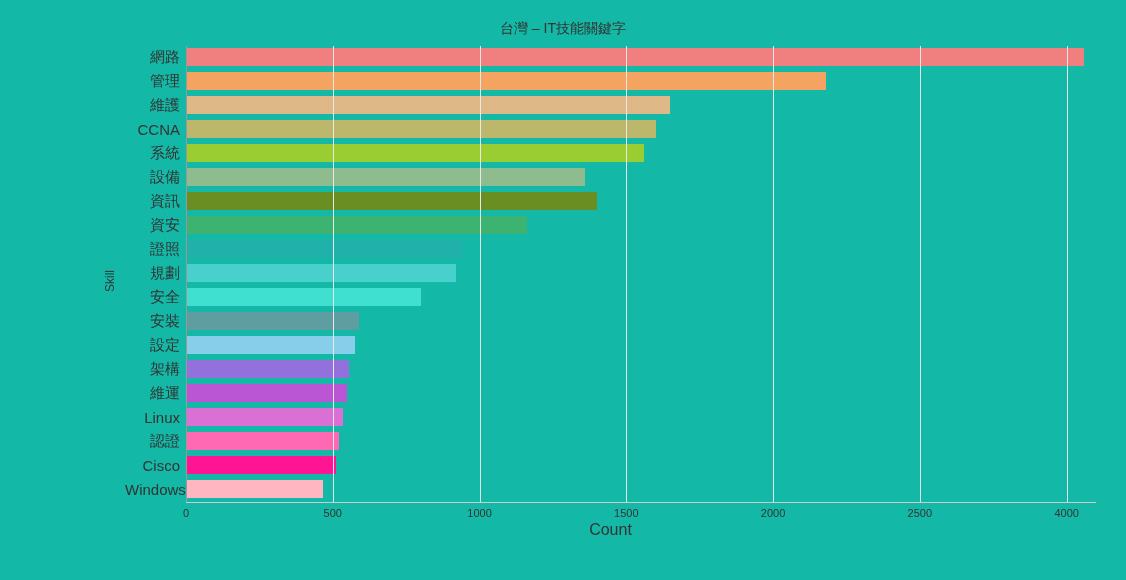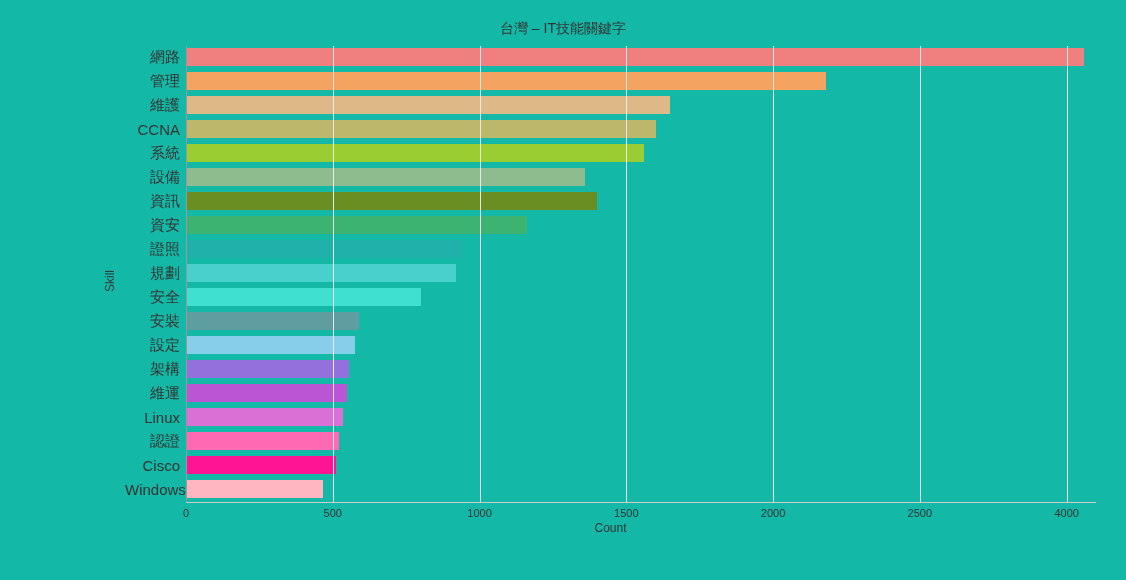--- a/index.html
+++ b/index.html
@@ -93,21 +93,21 @@
     .x-tick {
       font-size: 11px;
       color: #333;
       text-align: center;
       transform: translateX(-50%);
       position: absolute;
       top: 4px;
     }
     .x-axis-title {
       text-align: center;
-      font-size: 12px;
+      font-size: 16px;
       color: #333;
       margin-top: 18px;
     }
     .grid-lines {
       position: absolute;
       top: 0;
       left: 61px;
       right: 0;
       bottom: 0;
       pointer-events: none;

